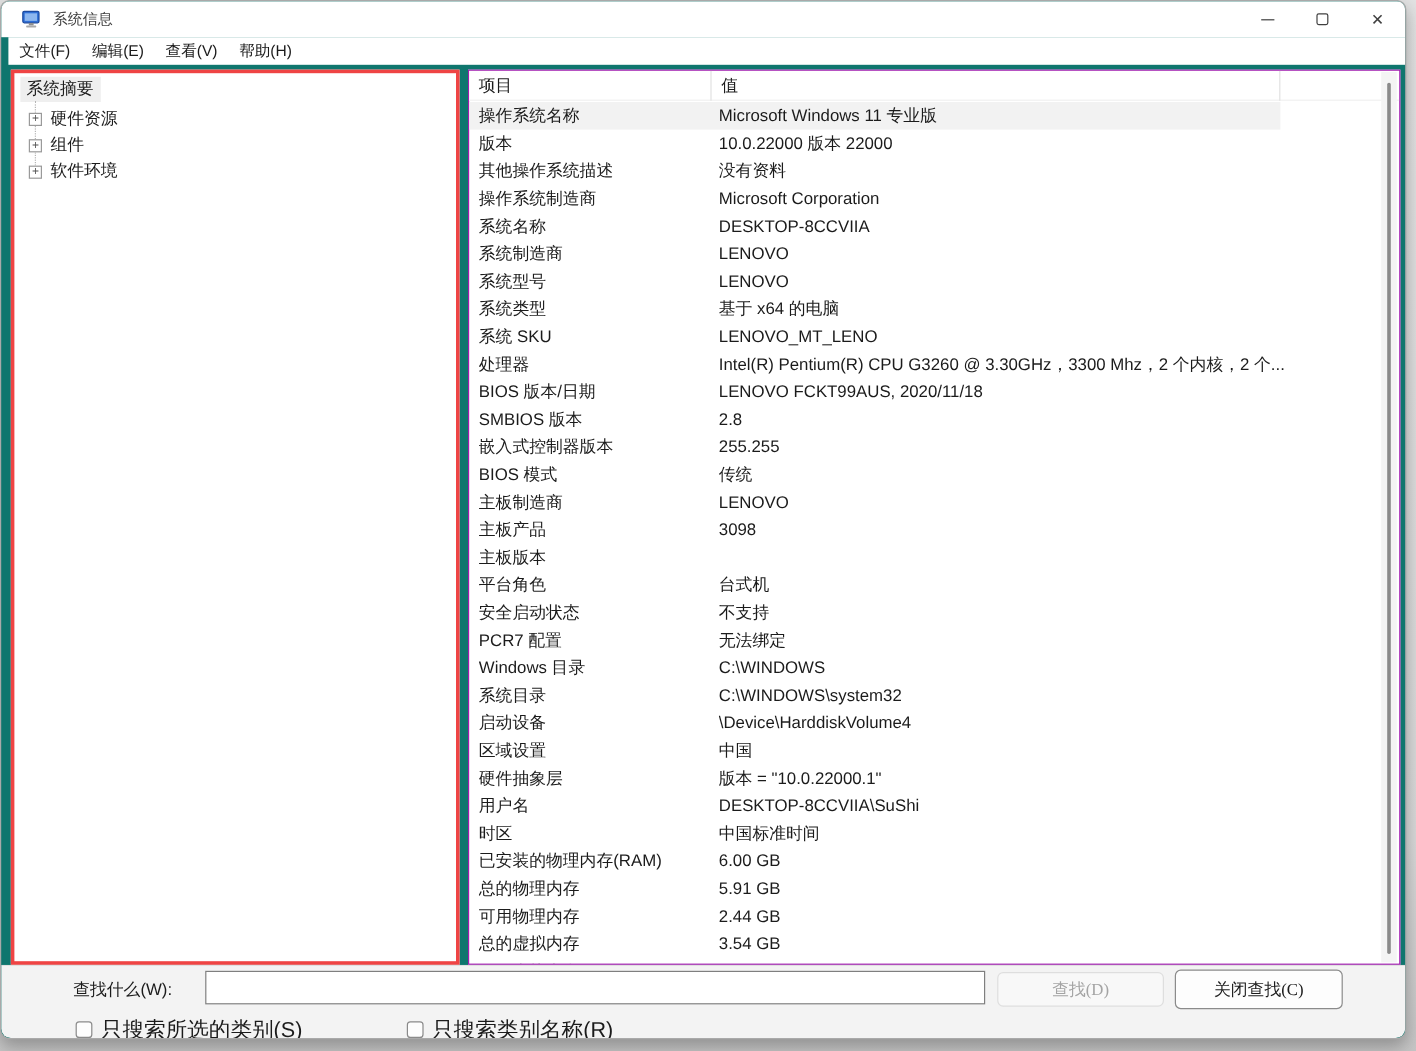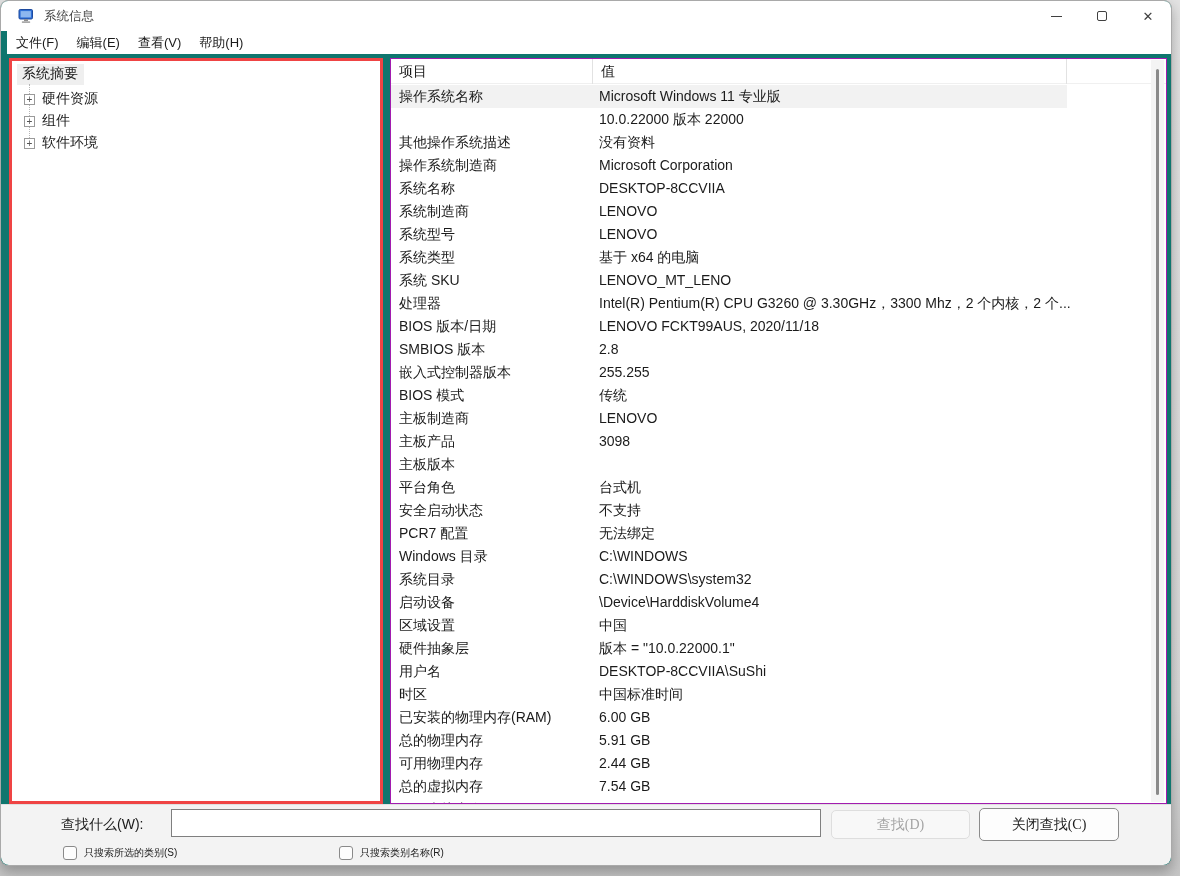--- a/index.html
+++ b/index.html
@@ -63,21 +63,21 @@
   .find-label { position:absolute; left:60px; top:11px; }
   .find-input { position:absolute; left:170px; top:4px; width:650px; height:28px;
     border:1px solid #7f7f7f; background:#fff; font-size:14px; padding:0 6px;
     font-family:"Liberation Sans","DejaVu Sans",sans-serif; outline:none; }
   .btn { position:absolute; font-size:14px; border-radius:5px;
     font-family:Liberation Serif, serif; }
   .btn-find { left:830px; top:5px; width:139px; height:29px; background:#f8f8f8;
     border:1px solid #dedede; color:#a4a4a4; }
   .btn-close { left:978px; top:3px; width:140px; height:33px; background:#fdfdfd;
     border:1px solid #8b8b8b; color:#1b1b1b; }
-  .cb-group { position:absolute; top:41px; display:flex; align-items:center; font-size:10px; }
+  .cb-group { position:absolute; top:41px; display:flex; align-items:center; font-size:18px; }
   .cb-box { width:14px; height:14px; border:1px solid #8a8a8a; border-radius:3px; background:#fdfdfd;
     margin-right:7px; flex:0 0 auto; }
   .cb1 { left:62px; } .cb2 { left:338px; }
 </style>
 </head>
 <body>
 
 <div class="window">
 
   <div class="titlebar">
@@ -132,20 +132,21 @@
     <div class="list-header">
       <div class="hcell c1">项目</div>
       <div class="hcell c2">值</div>
     </div>
     <div class="rows" id="rows">
         <div class="lrow selected">
           <span class="cell k">操作系统名称</span>
           <span class="cell v">Microsoft Windows 11 专业版</span>
         </div>
         <div class="lrow">
+          <span class="cell k">版本</span>
           <span class="cell v">10.0.22000 版本 22000</span>
         </div>
         <div class="lrow">
           <span class="cell k">其他操作系统描述</span>
           <span class="cell v">没有资料</span>
         </div>
         <div class="lrow">
           <span class="cell k">操作系统制造商</span>
           <span class="cell v">Microsoft Corporation</span>
         </div>
@@ -248,21 +249,21 @@
         <div class="lrow">
           <span class="cell k">总的物理内存</span>
           <span class="cell v">5.91 GB</span>
         </div>
         <div class="lrow">
           <span class="cell k">可用物理内存</span>
           <span class="cell v">2.44 GB</span>
         </div>
         <div class="lrow">
           <span class="cell k">总的虚拟内存</span>
-          <span class="cell v">7.54 GB</span>
+          <span class="cell v">3.54 GB</span>
         </div>
         <div class="lrow">
           <span class="cell k">可用虚拟内存</span>
           <span class="cell v"></span>
         </div>
       </div>
     <div class="scrollbar">
       <div class="scroll-thumb"></div>
     </div>
   </div>

